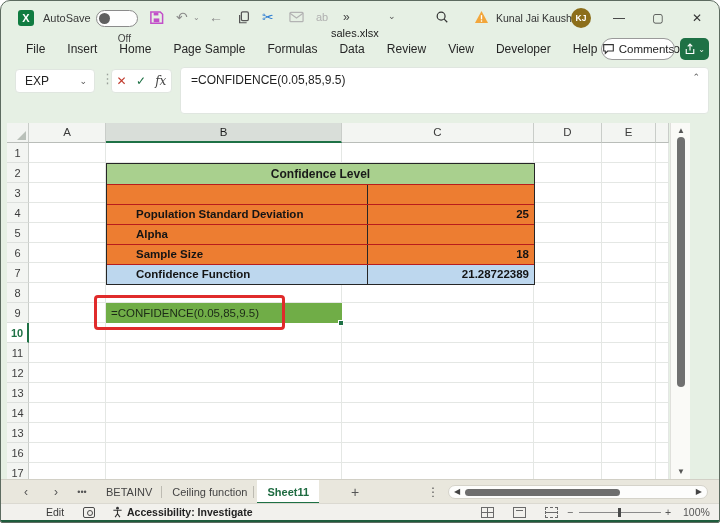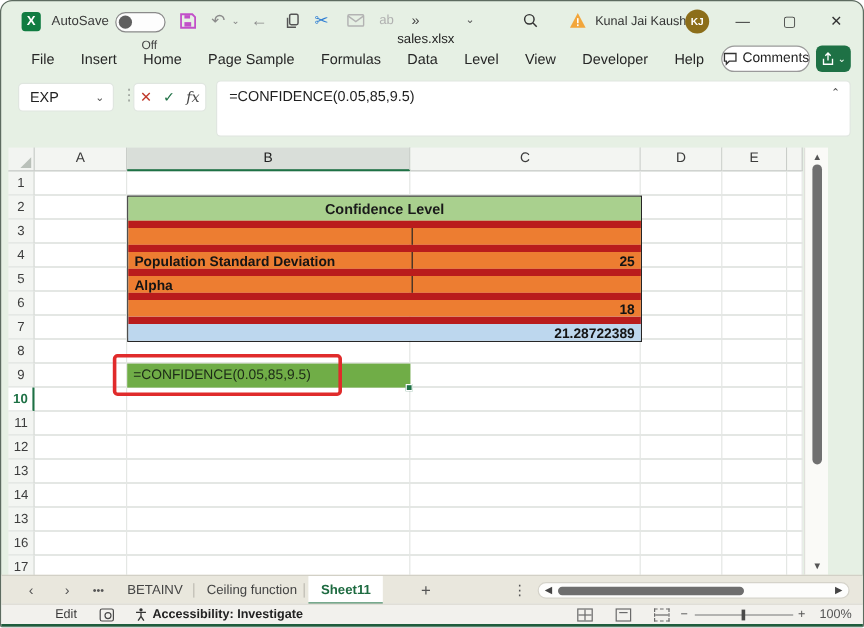--- a/index.html
+++ b/index.html
@@ -64,21 +64,21 @@
   .row-h.active { color:#1E7145; background:#ffffff; border-right:2px solid #1E7145; font-weight:bold; }
   .cells { position:absolute; left:22px; top:20px; width:640px; height:336px; background:#fff;
            background-image:repeating-linear-gradient(to bottom,#ffffff 0px,#ffffff 19px,#E4E7E4 19px,#E4E7E4 20px); }
   .vline { position:absolute; top:0; bottom:0; width:1px; background:#E4E7E4; }
   .vscroll { position:absolute; left:663px; top:0; width:20px; height:356px; background:#FAFAF7; border-left:1px solid #E0E0DC; }
   .vscroll .arrow { position:absolute; left:0; width:20px; text-align:center; font-size:8px; color:#555; }
   .vscroll .thumb { position:absolute; left:6px; top:14px; width:8px; height:250px; background:#707070; border-radius:4px; }
   
   .xl-table { position:absolute; left:99px; top:40px; width:429px; border:1px solid #262626; z-index:2; }
   .t-title { height:20px; display:flex; align-items:center; justify-content:center; font-size:12px; font-weight:bold; color:#1a1a1a; }
-  .t-row { display:flex; height:20px; border-top:6px solid #b91c1c; }
+  .t-row { display:flex; height:20px; border-top:1px solid #b91c1c;padding-left:24px; }
   .t-label { width:237px; border-right:1px solid #262626; font-size:11.5px; font-weight:bold; color:#141414; padding-left:5px; line-height:18px;
              overflow:hidden; white-space:nowrap; }
   .t-value { flex:1; font-size:11.5px; font-weight:bold; color:#141414; text-align:right; padding-right:5px; line-height:18px; }
   
   .active-cell { position:absolute; left:99px; top:180px; width:236px; height:20px; z-index:2;
                  font-size:11.5px; color:#1c2a17; line-height:20px; padding-left:5px; white-space:nowrap; }
   .fill-handle { position:absolute; left:331px; top:197px; width:6px; height:6px; background:#1E7145; border:1px solid #fff; z-index:3; }
   .red-box { position:absolute; left:87px; top:172px; width:191px; height:35px; border:3px solid #E02B2B; border-radius:4px; z-index:5; }
   
   .sheetbar { position:absolute; left:0; top:478px; width:720px; height:24px; background:#E9E7DD; border-top:1px solid #D2D0C6; }
@@ -164,21 +164,21 @@
 
   <div class="ribbon">
     <div class="ribbon-tabs">
 
     <div class="ribbon-tab">File</div>
         <div class="ribbon-tab">Insert</div>
         <div class="ribbon-tab">Home</div>
         <div class="ribbon-tab">Page Sample</div>
         <div class="ribbon-tab">Formulas</div>
         <div class="ribbon-tab">Data</div>
-        <div class="ribbon-tab">Level</div>
+        <div class="ribbon-tab">Review</div>
         <div class="ribbon-tab">View</div>
         <div class="ribbon-tab">Developer</div>
         <div class="ribbon-tab">Help</div>
         <div class="ribbon-tab">Power Pivot</div>
       </div>
     <div class="comments-btn">
       <span>
         <svg width="13" height="12" viewBox="0 0 16 15">
             <path d="M2 2h12v8H7l-3 3v-3H2z" fill="none" stroke="#333" stroke-width="1.4"></path>
           </svg>
@@ -266,24 +266,26 @@
           <div class="t-row" style="background: rgb(237, 125, 49);">
             <div class="t-label">Population Standard Deviation</div>
             <div class="t-value">25</div>
           </div>
 
           <div class="t-row" style="background: rgb(237, 125, 49);">
             <div class="t-label">Alpha</div>
           </div>
 
           <div class="t-row" style="background: rgb(237, 125, 49);">
+            <div class="t-label">Sample Size</div>
             <div class="t-value">18</div>
           </div>
 
           <div class="t-row" style="background: rgb(189, 215, 238);">
+            <div class="t-label">Confidence Function</div>
             <div class="t-value">21.28722389</div>
           </div>
         </div>
     </div>
 
     <div class="active-cell" style="background: rgb(112, 173, 71);">=CONFIDENCE(0.05,85,9.5)</div>
     <div class="fill-handle"></div>
     <div class="red-box" style="border-color: rgb(224, 43, 43);"></div>
 
     <div class="vscroll">

